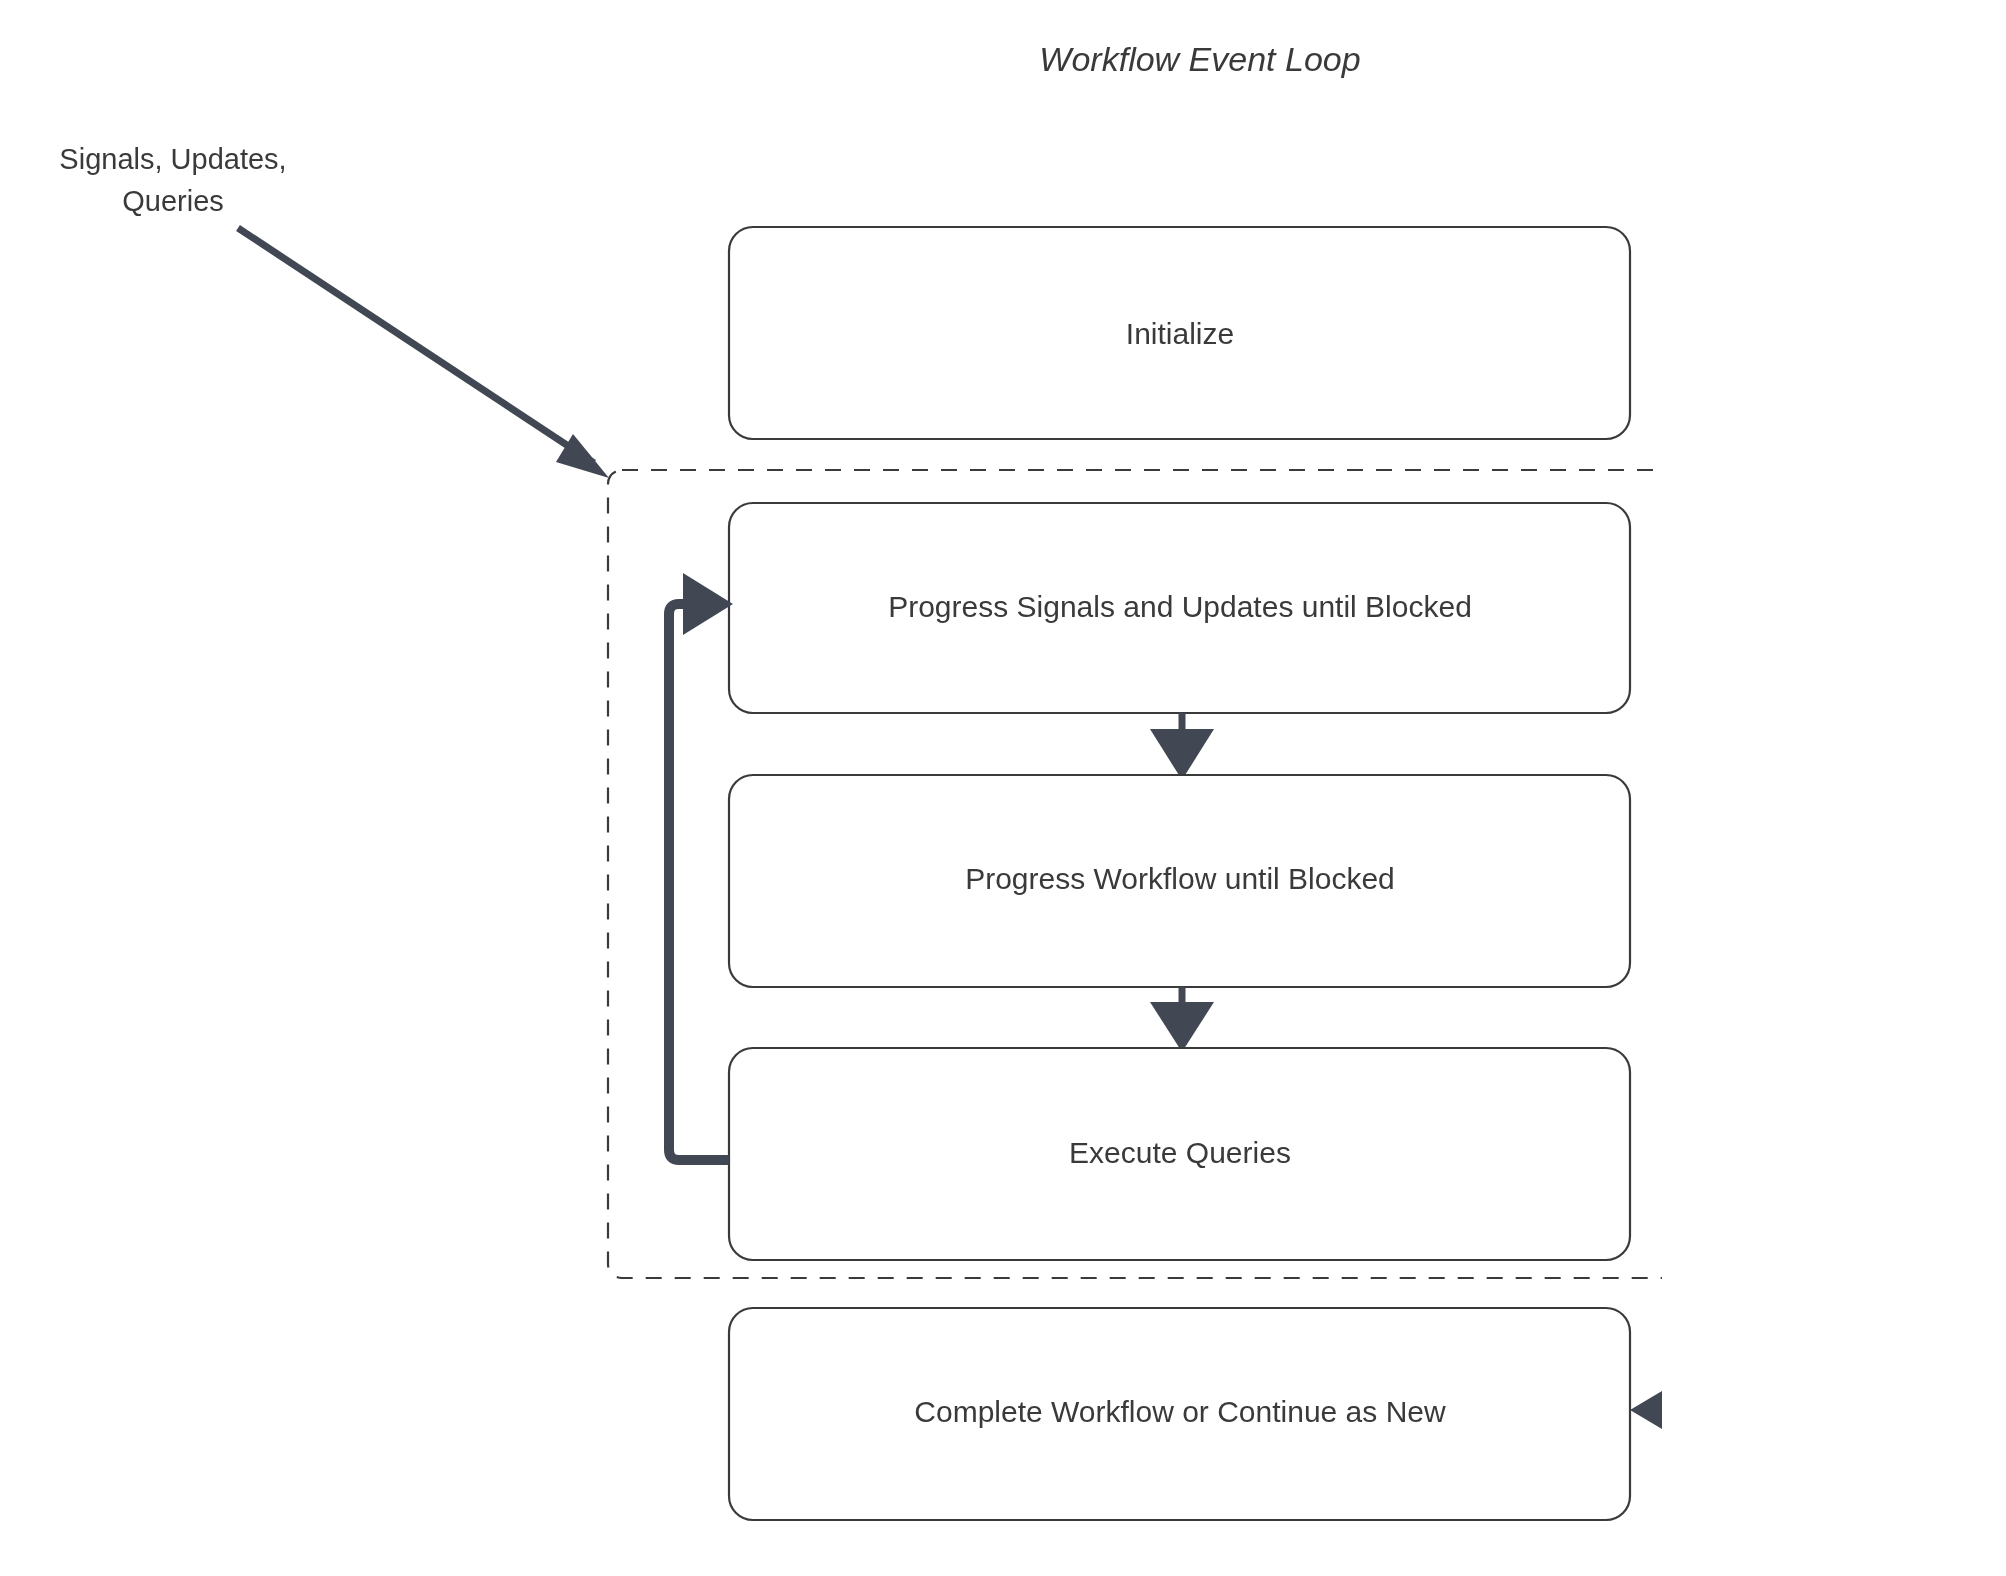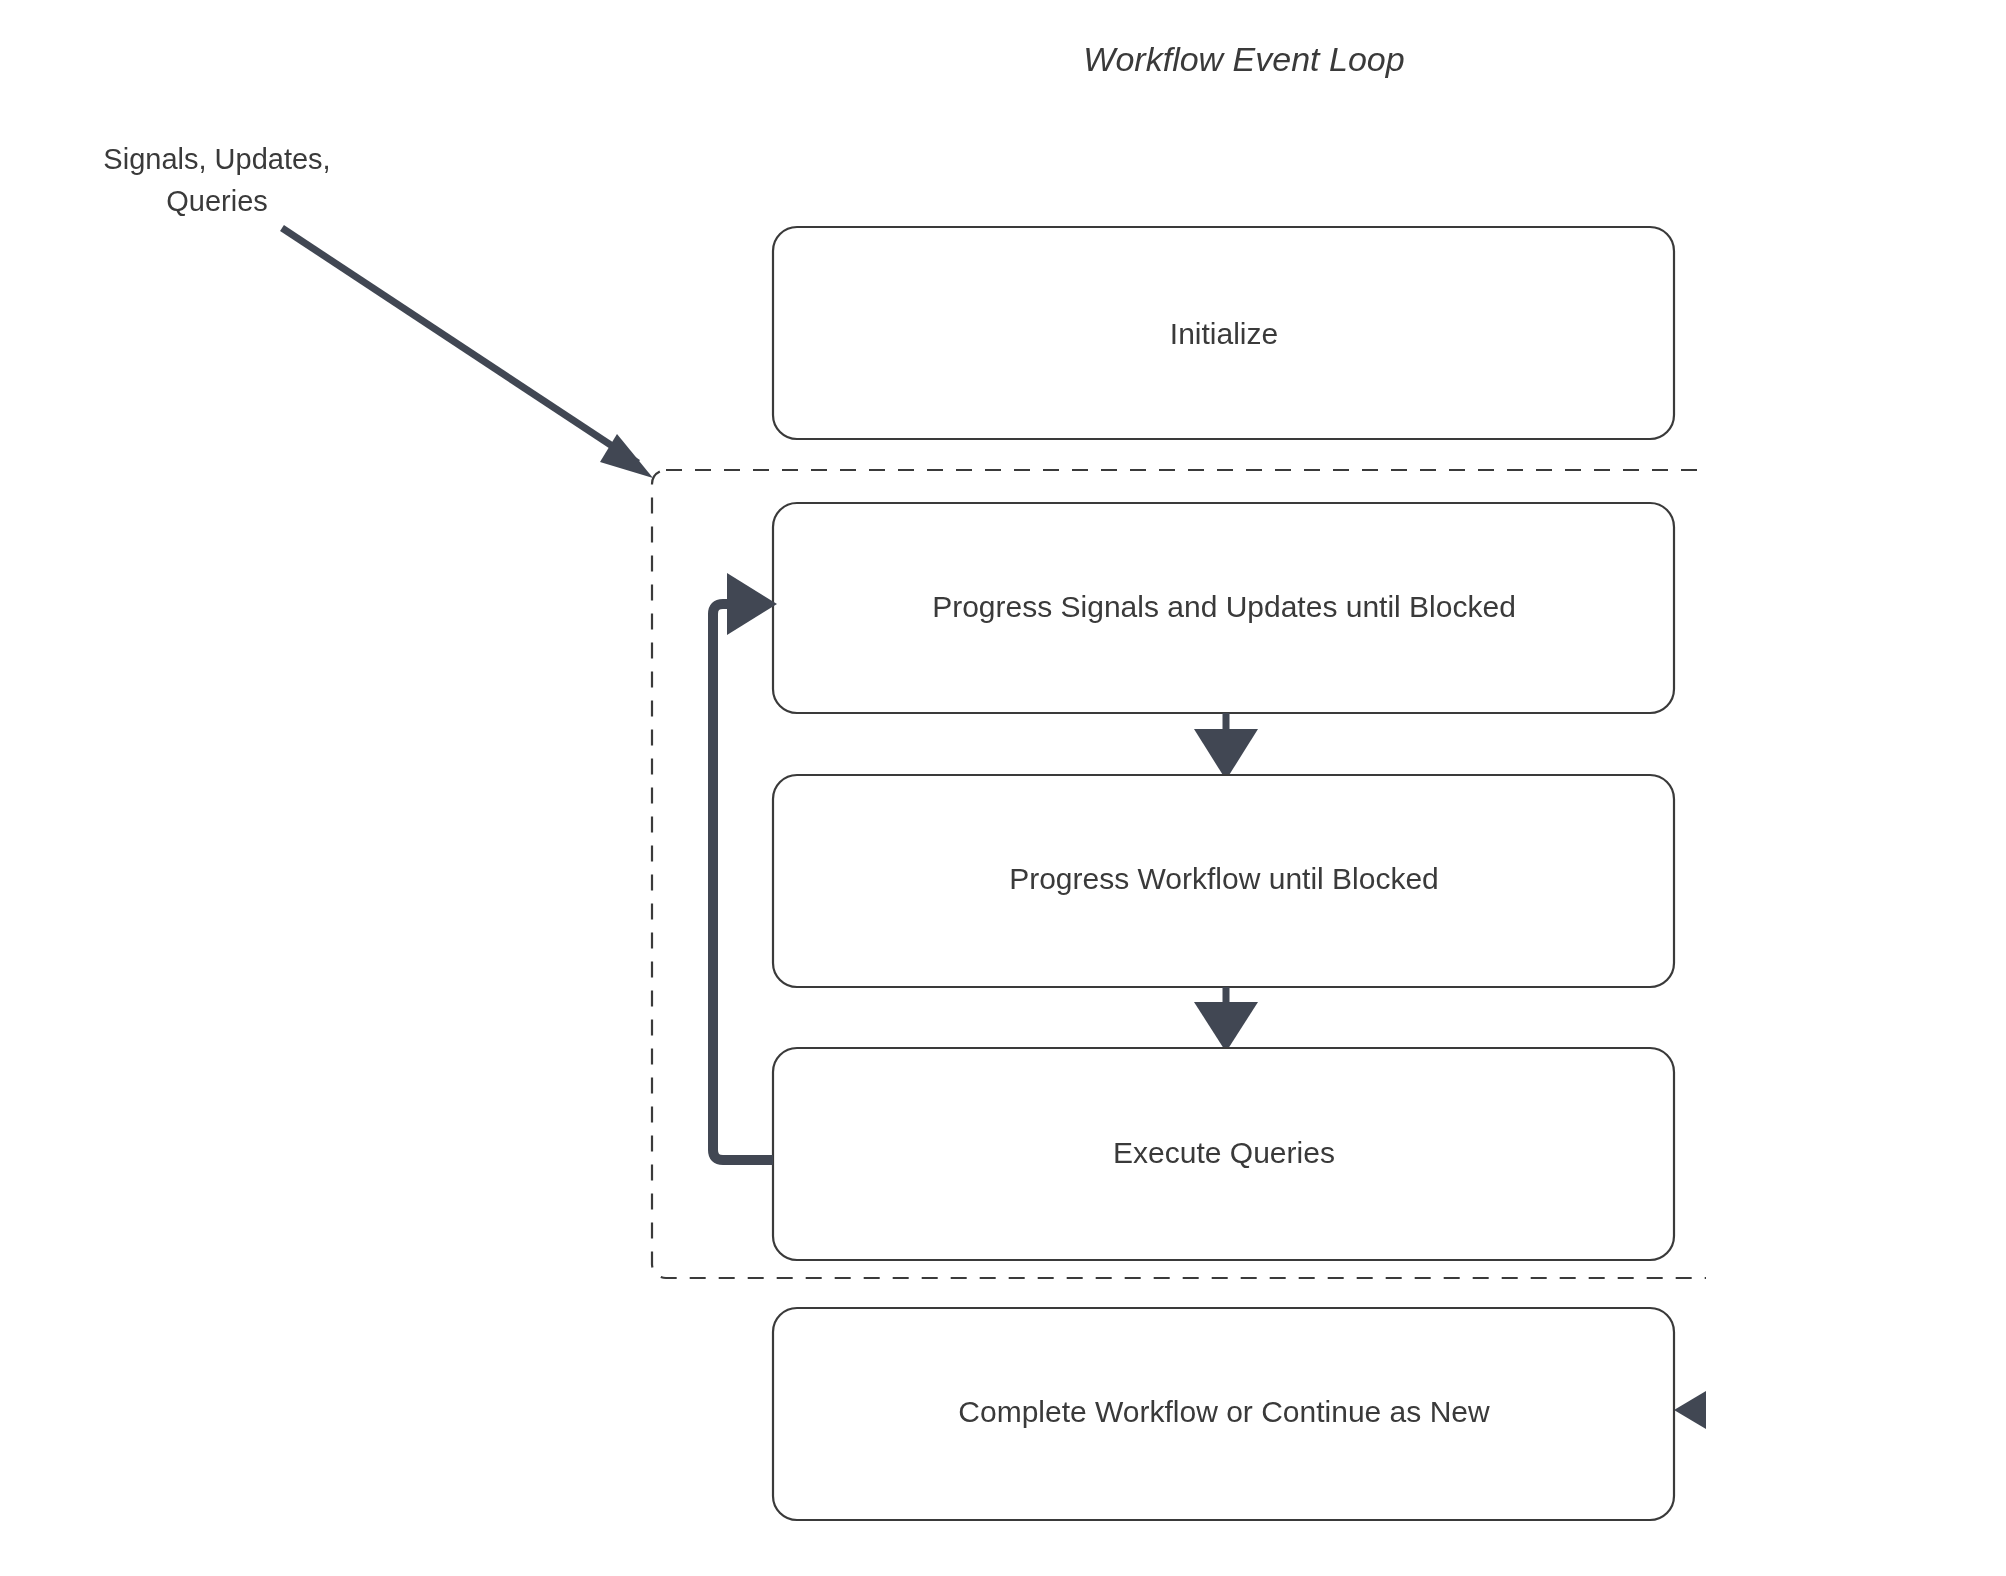--- a/index.html
+++ b/index.html
@@ -7,21 +7,20 @@
     padding: 0;
     background: #ffffff;
   }
   #canvas {
     position: relative;
     width: 1662px;
     height: 1576px;
     background: #ffffff;
     font-family: "Liberation Sans", sans-serif;
     overflow: hidden;
-    margin-left: 44px;
   }
   #diagram-svg {
     position: absolute;
     left: 0;
     top: 0;
     width: 2006px;
     height: 1576px;
   }
   .node-label {
     fill: #3a3a3a;

